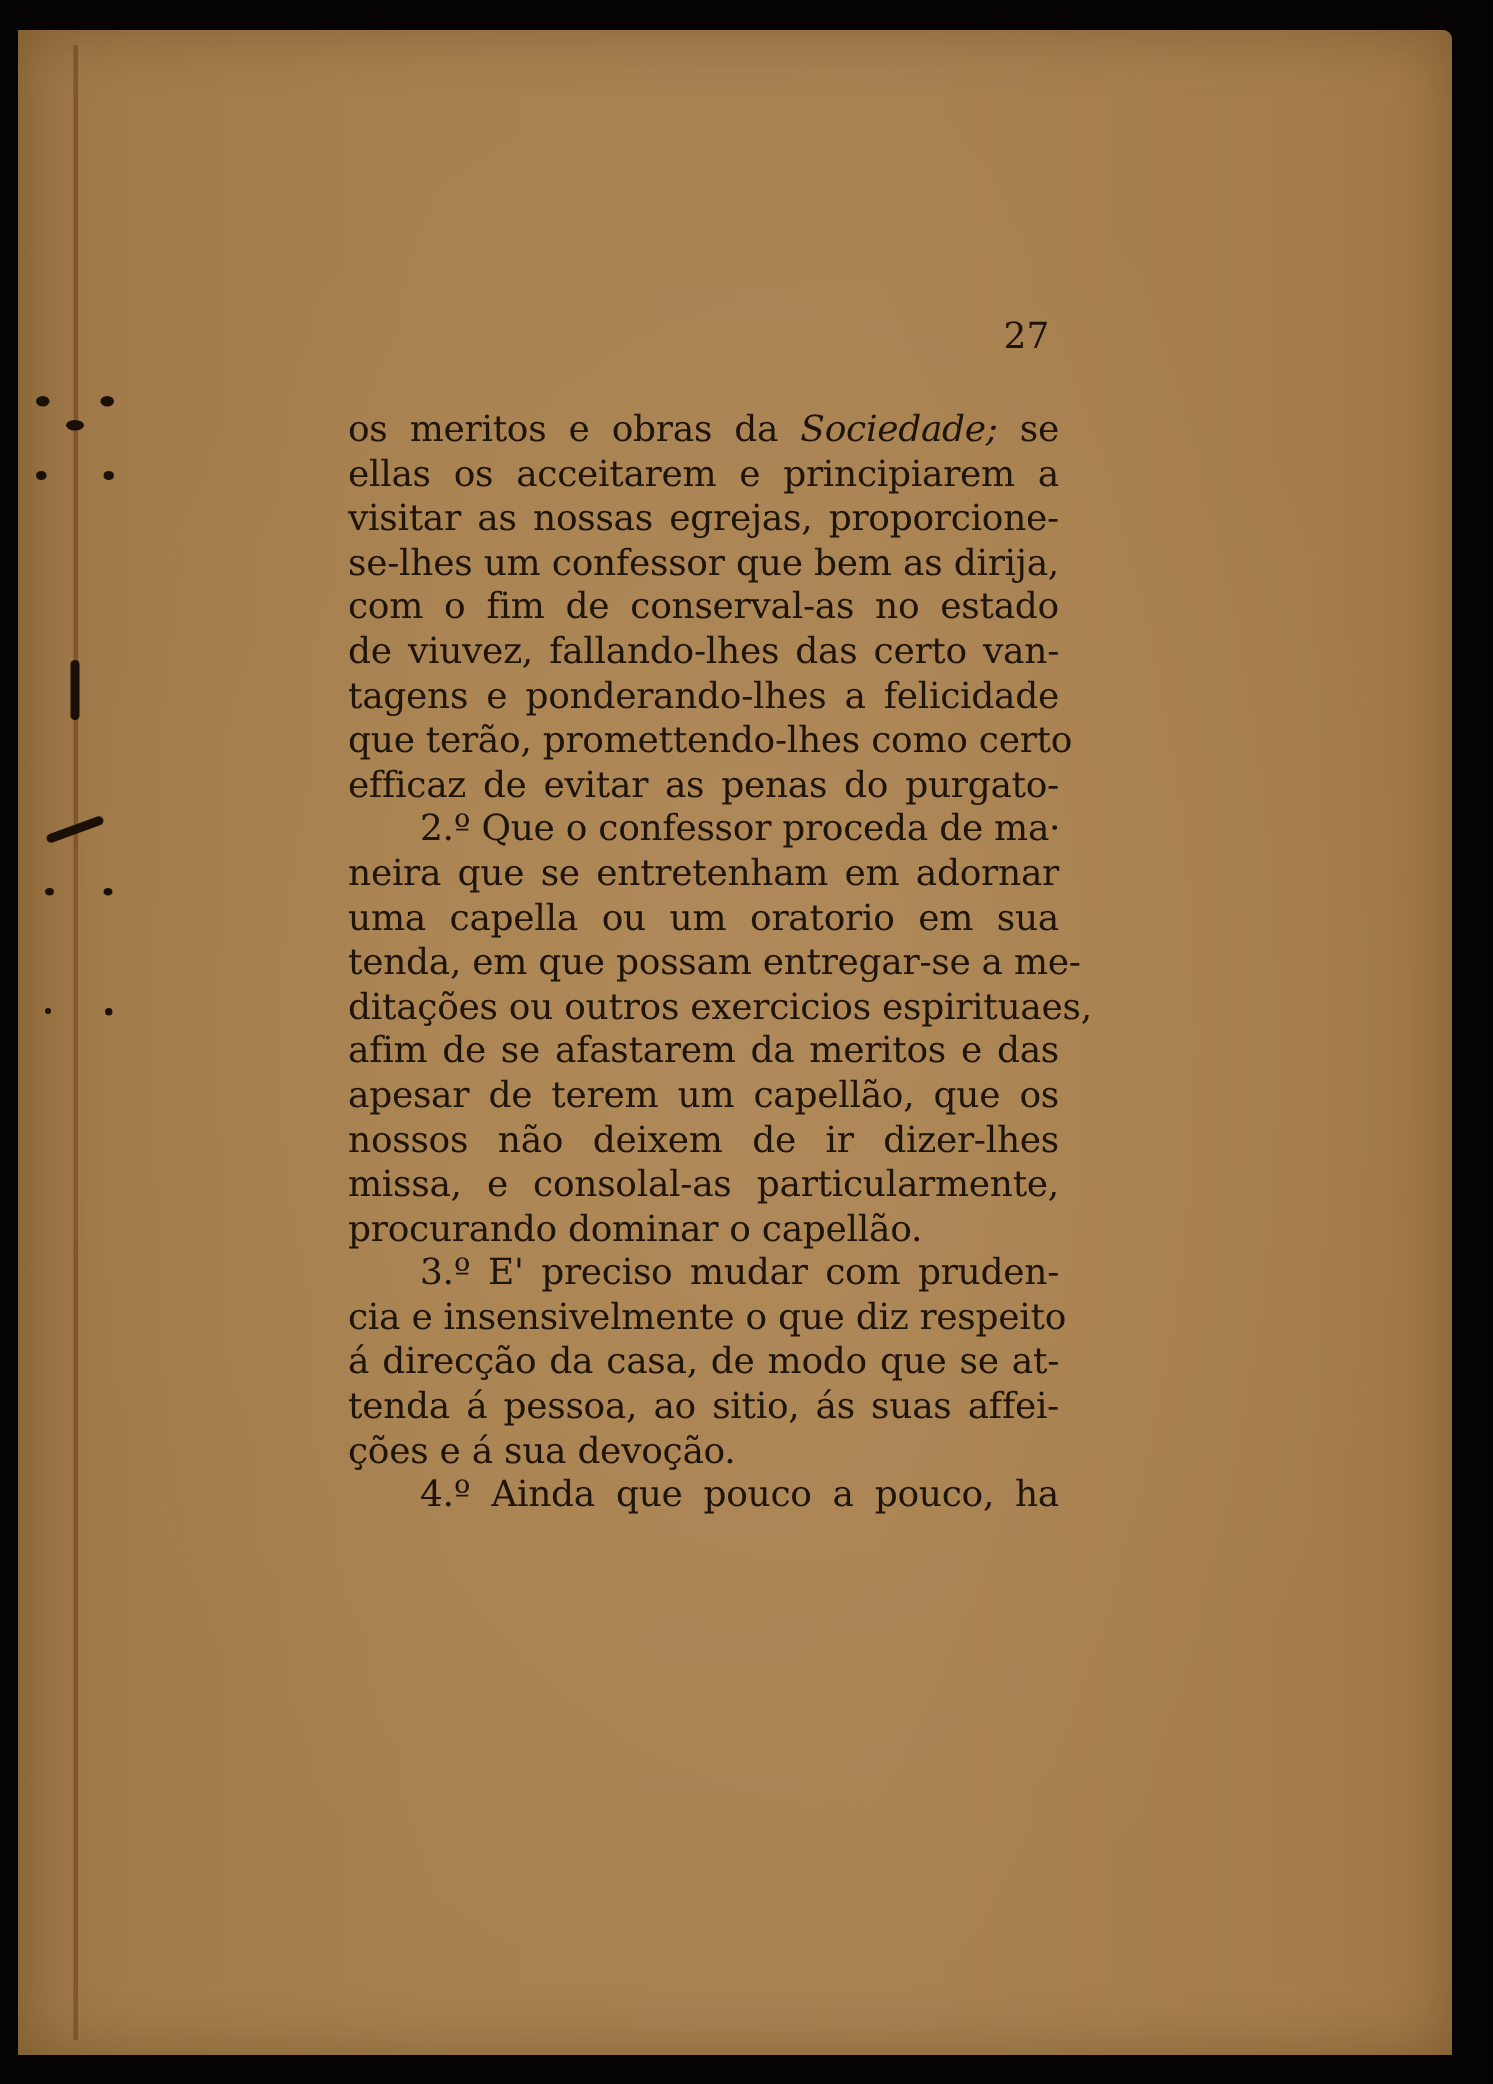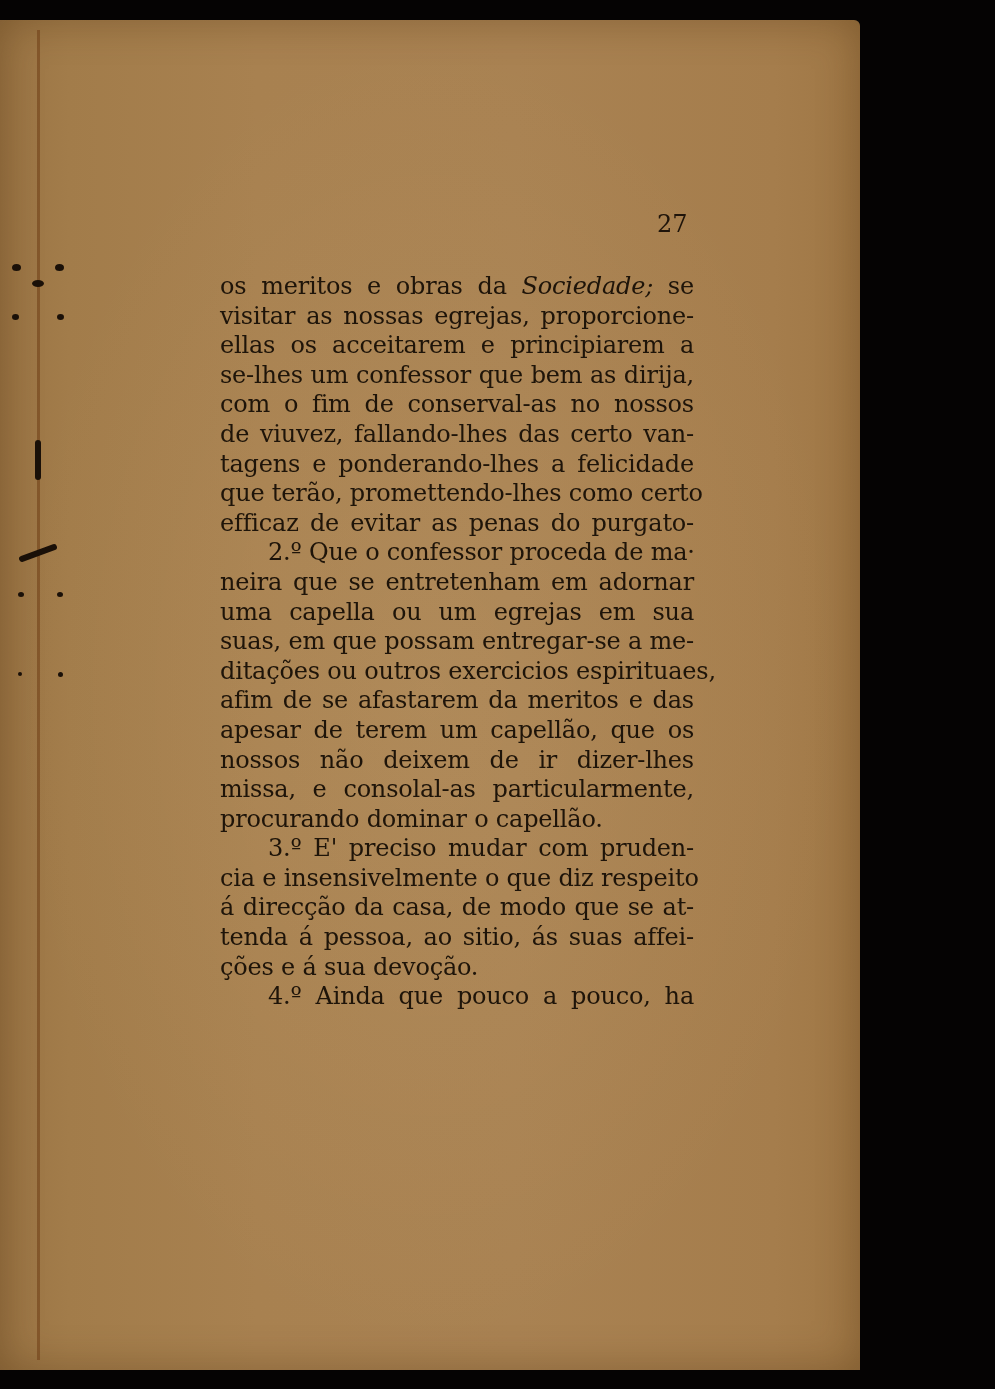--- a/index.html
+++ b/index.html
@@ -1,21 +1,21 @@
 <!DOCTYPE html>
 <html><head>
 <meta charset="utf-8">
 <style>
   html, body { margin: 0; padding: 0; }
   body {
     width: 995px; height: 1389px; background: #050303;
     position: relative; overflow: hidden;
   }
   .page {
-    position: absolute; left: 0; top: 20px; width: 860px; height: 1350px;
+    position: absolute; left: 12px; top: 20px; width: 956px; height: 1350px;
     background: linear-gradient(90deg, #9a7444 0%, #a27c4a 8%, #a88150 30%, #a98252 60%, #a57d4c 90%, #9f7745 100%);
     border-top-right-radius: 6px;
     box-shadow: inset 0 0 40px rgba(70,40,10,0.35);
   }
   .page-shadow {
     position: absolute; left: 0; right: 0; top: 0; bottom: 0;
     background: radial-gradient(ellipse at 50% 50%, rgba(255,230,180,0.08), rgba(0,0,0,0) 70%);
     pointer-events: none;
   }
   .stitch-line {
@@ -53,32 +53,32 @@
   <div class="hole" style="left:18px;top:530px;width:40px;height:6px;transform:rotate(-20deg);border-radius:3px;"></div>
   <div class="hole" style="left:18px;top:572px;width:6px;height:5px;"></div>
   <div class="hole" style="left:57px;top:572px;width:6px;height:5px;"></div>
   <div class="hole" style="left:18px;top:652px;width:4px;height:4px;"></div>
   <div class="hole" style="left:58px;top:652px;width:5px;height:5px;"></div>
 
   <div class="page-number">27</div>
 
   <div class="text-block" id="textblock">
       <span class="line"><span>os meritos e obras da </span><span class="ital">Sociedade;</span><span> se</span></span>
+      <span class="line"><span>ellas os acceitarem e principiarem a</span></span>
       <span class="line"><span>visitar as nossas egrejas, proporcione-</span></span>
-      <span class="line"><span>ellas os acceitarem e principiarem a</span></span>
       <span class="line"><span>se-lhes um confessor que bem as dirija,</span></span>
-      <span class="line"><span>com o fim de conserval-as no nossos</span></span>
+      <span class="line"><span>com o fim de conserval-as no estado</span></span>
       <span class="line"><span>de viuvez, fallando-lhes das certo van-</span></span>
       <span class="line"><span>tagens e ponderando-lhes a felicidade</span></span>
       <span class="line"><span>que terão, promettendo-lhes como certo</span></span>
       <span class="line"><span>efficaz de evitar as penas do purgato-</span></span>
       <span class="line indent"><span>2.º Que o confessor proceda de ma·</span></span>
       <span class="line"><span>neira que se entretenham em adornar</span></span>
-      <span class="line"><span>uma capella ou um egrejas em sua</span></span>
-      <span class="line"><span>suas, em que possam entregar-se a me-</span></span>
+      <span class="line"><span>uma capella ou um oratorio em sua</span></span>
+      <span class="line"><span>tenda, em que possam entregar-se a me-</span></span>
       <span class="line"><span>ditações ou outros exercicios espirituaes,</span></span>
       <span class="line"><span>afim de se afastarem da meritos e das</span></span>
       <span class="line"><span>apesar de terem um capellão, que os</span></span>
       <span class="line"><span>nossos não deixem de ir dizer-lhes</span></span>
       <span class="line"><span>missa, e consolal-as particularmente,</span></span>
       <span class="line last"><span>procurando dominar o capellão.</span></span>
       <span class="line indent"><span>3.º E' preciso mudar com pruden-</span></span>
       <span class="line"><span>cia e insensivelmente o que diz respeito</span></span>
       <span class="line"><span>á direcção da casa, de modo que se at-</span></span>
       <span class="line"><span>tenda á pessoa, ao sitio, ás suas affei-</span></span>

